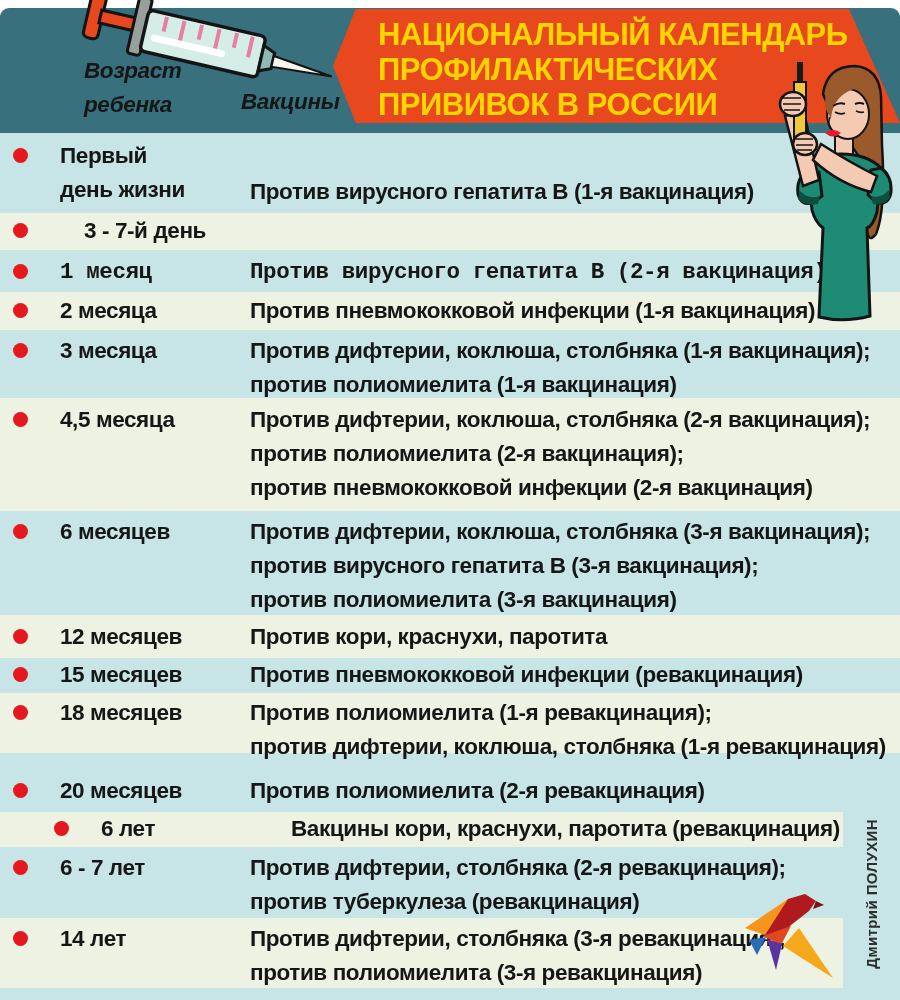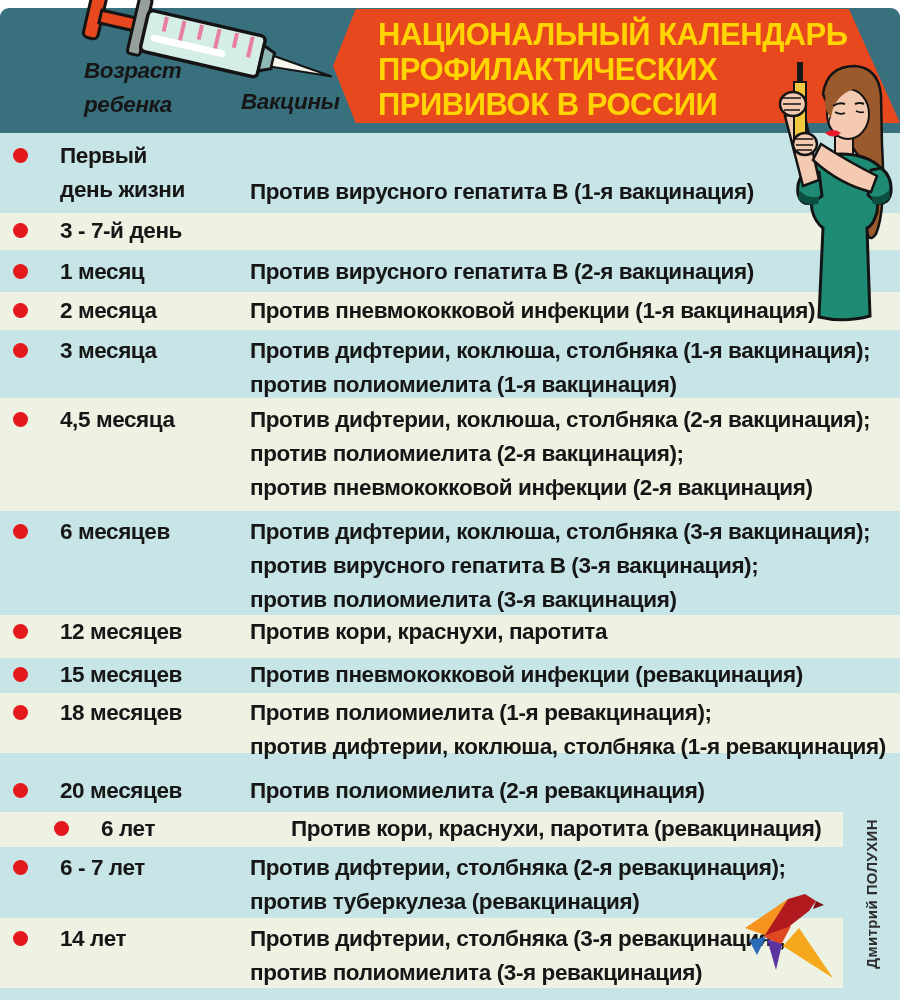--- a/index.html
+++ b/index.html
@@ -25,27 +25,27 @@
   
   .rows { position:absolute; top:133px; left:0; width:900px; z-index:1; }
   .row { box-sizing:border-box; display:grid; grid-template-columns:40px 170px auto;gap:20px; }
   .row:nth-child(odd)  { background:var(--row-blue); }
   .row:nth-child(even) { background:var(--row-cream); }
   .bullet { width:15px; height:15px; border-radius:50%; background:var(--bullet-red);
     margin:9px auto 0 auto; }
   .age, .vaccine { font-size:22.5px; font-weight:bold; letter-spacing:-0.4px; line-height:34px;
     color:var(--text-dark); white-space:pre; }
   .row:nth-child(1)  { height:80px;  padding-top:6px; }
-  .row:nth-child(2)  { height:37px;  padding-top:1px; }
-  .row:nth-child(3)  { height:42px;  padding-top:5px; }
+  .row:nth-child(2)  { height:37px;  padding-top:1px;text-align:center; }
+  .row:nth-child(3)  { height:42px;  padding-top:5px;font-family:Liberation Mono, monospace; }
   .row:nth-child(4)  { height:38px;  padding-top:2px; }
   .row:nth-child(5)  { height:68px;  padding-top:4px; }
   .row:nth-child(6)  { height:113px; padding-top:5px; }
   .row:nth-child(7)  { height:104px; padding-top:4px; }
-  .row:nth-child(8)  { height:43px;  }
+  .row:nth-child(8)  { height:43px;  padding-top:5px; }
   .row:nth-child(9)  { height:35px;  padding-top:0; }
   .row:nth-child(10) { height:60px;  padding-top:3px; }
   .row:nth-child(11) { height:59px;  padding-top:21px; }
   .row:nth-child(12) { height:35px;  padding-top:0;padding-left:41px; }
   .row:nth-child(13) { height:71px;  padding-top:4px; }
   .row:nth-child(14) { height:70px;  padding-top:4px; }
   .row.tall-age .vaccine { align-self:end; margin-bottom:4px; }
 
   .bottom-strip { position:absolute; top:988px; left:0; width:900px; height:12px;
     background:var(--row-blue); z-index:1; }
@@ -158,21 +158,21 @@
 
   <div class="row">
     <span class="bullet"></span>
     <span class="age">20 месяцев</span>
     <span class="vaccine">Против полиомиелита (2-я ревакцинация)</span>
   </div>
 
   <div class="row">
     <span class="bullet"></span>
     <span class="age">6 лет</span>
-    <span class="vaccine">Против кори, краснухи, паротита (ревакцинация)</span>
+    <span class="vaccine">Вакцины кори, краснухи, паротита (ревакцинация)</span>
   </div>
 
   <div class="row">
     <span class="bullet"></span>
     <span class="age">6 - 7 лет</span>
     <span class="vaccine">Против дифтерии, столбняка (2-я ревакцинация);
 против туберкулеза (ревакцинация)</span>
   </div>
 
   <div class="row">

